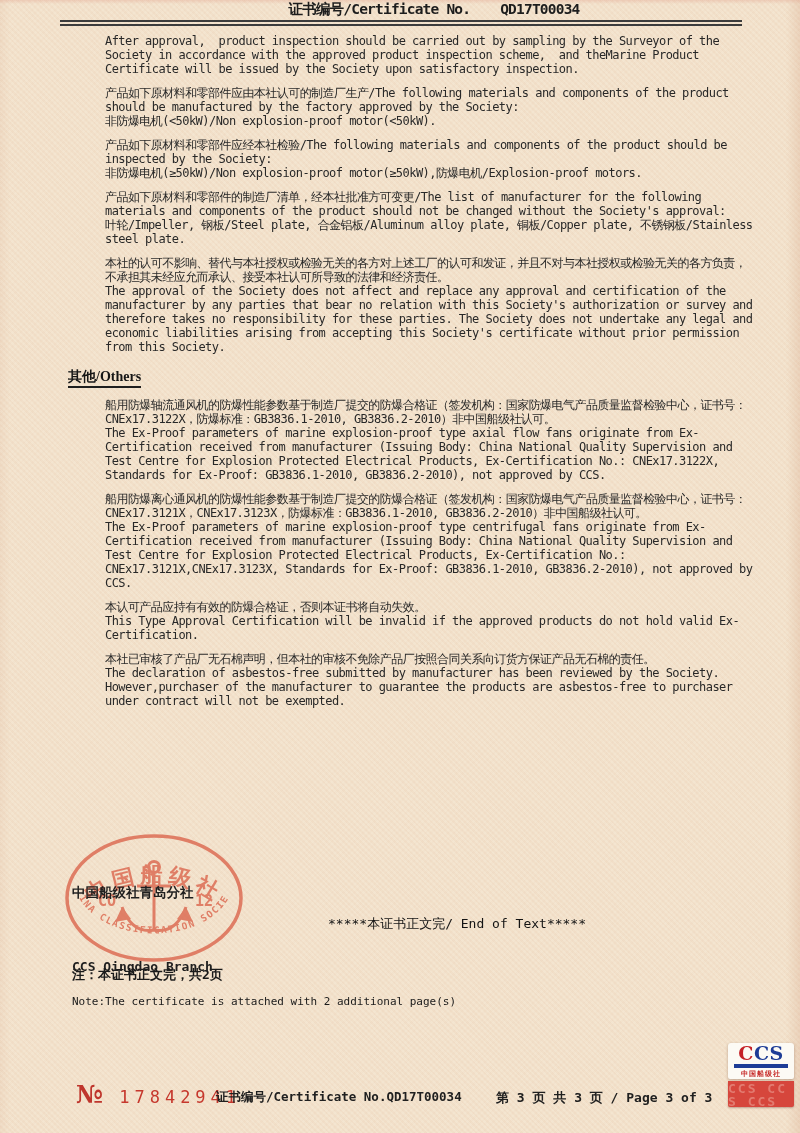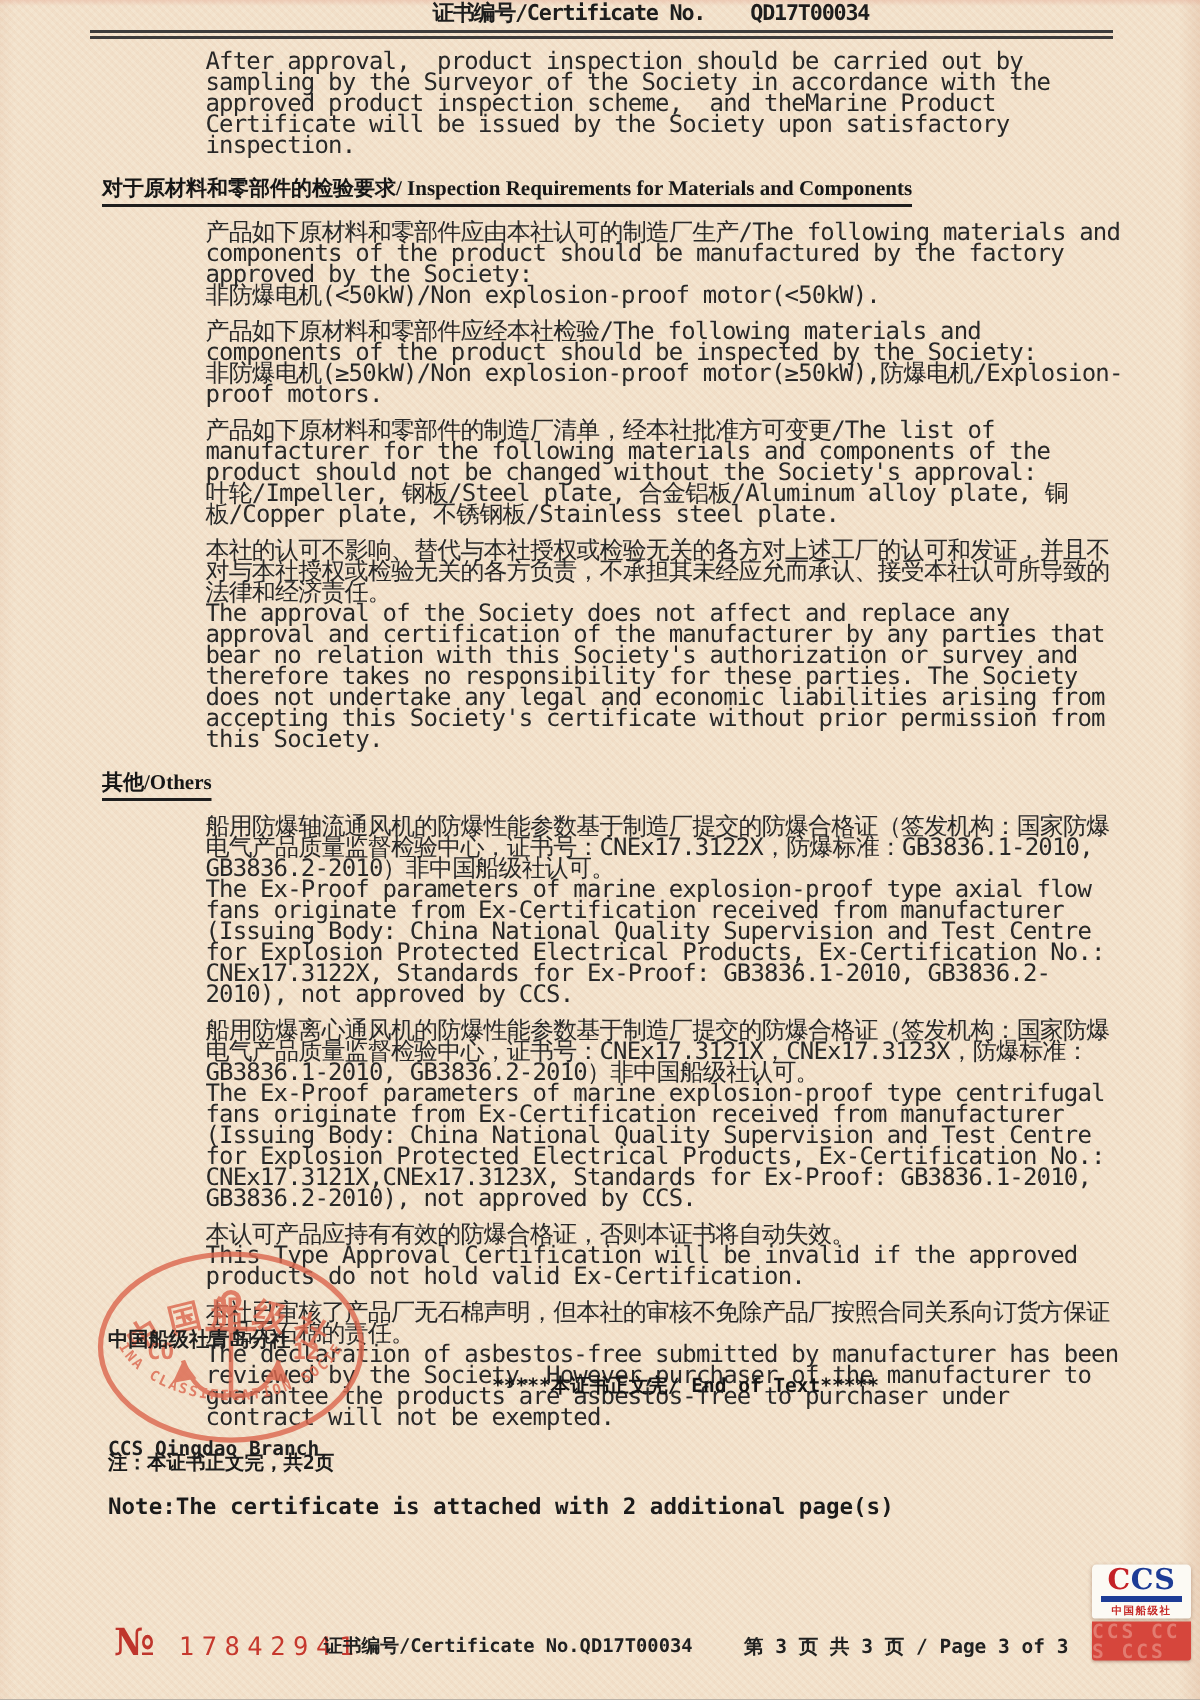--- a/index.html
+++ b/index.html
@@ -19,37 +19,37 @@
     display:flex;justify-content:center;align-items:baseline;gap:30px;
     padding-top:1px;transform:translateX(34px);
     font-weight:bold;font-size:14.5px;letter-spacing:-0.8px;line-height:17px;color:#1d1d1d;
   }
   .rule-double{
     margin:2px 0 0 60px;width:682px;height:2px;
     border-top:2px solid #3c3c3c;border-bottom:2px solid #3c3c3c;
   }
   .body-col{margin-left:105px;width:648px;}
   .para{
-    white-space:pre-wrap;font-size:16px;line-height:14px;letter-spacing:-0.55px;
-    margin-top:10px;color:#282828;margin-left:32px;
+    white-space:pre-wrap;font-size:12px;line-height:14px;letter-spacing:-0.55px;
+    margin-top:10px;color:#282828;
   }
   .intro{margin-top:8px;}
   .heading{
     margin-left:68px;margin-top:14px;
     font-family:"Liberation Serif","DejaVu Serif",serif;
     font-size:14px;font-weight:bold;color:#161616;line-height:17px;
   }
   .heading span{display:inline-block;border-bottom:2px solid #1e1e1e;padding-bottom:1px;}
   .abs{position:absolute;white-space:pre;}
   .stamp{position:absolute;left:58px;top:830px;opacity:.82;z-index:1;}
   .branch-cn{left:72px;top:884px;font-size:13.5px;font-weight:bold;color:#1f1f1f;z-index:2;}
   .branch-en{left:72px;top:915px;font-size:13px;font-weight:bold;color:#1f1f1f;z-index:2;margin-top:44px;}
-  .end-text{left:328px;top:915px;font-size:13px;font-weight:bold;color:#141414;}
+  .end-text{left:328px;top:915px;font-size:13px;font-weight:normal;color:#141414;}
   .note-cn{left:72px;top:966px;font-size:13px;font-weight:bold;color:#1a1a1a;}
-  .note-en{left:72px;top:995px;font-size:15px;font-weight:bold;color:#1a1a1a;}
+  .note-en{left:72px;top:995px;font-size:11px;font-weight:normal;color:#1a1a1a;}
   .serial{left:76px;top:1080px;display:flex;align-items:baseline;gap:16px;}
   .serial .sym{font-size:25px;font-weight:bold;color:#bf352c;font-family:"DejaVu Serif","Liberation Serif",serif;}
   .serial .digits{font-size:17px;letter-spacing:5px;color:#c6382d;}
   .foot-cert{left:216px;top:1089px;font-size:12.5px;font-weight:bold;color:#202020;}
   .foot-page{left:496px;top:1089px;font-size:13px;font-weight:bold;color:#202020;}
   .logo{position:absolute;left:728px;top:1043px;width:66px;}
   .logo-box{
     width:66px;height:36px;background:#fcfaf4;border-radius:3px 3px 2px 2px;
     box-shadow:0 1px 3px rgba(120,80,60,.45);
     display:flex;flex-direction:column;align-items:center;justify-content:center;
@@ -75,23 +75,20 @@
     <span>证书编号/Certificate No.</span>
     <span>QD17T00034</span>
   </div>
   <div class="rule-double"></div>
 
   <div class="body-col">
     <div class="para intro">After approval,  product inspection should be carried out by sampling by the Surveyor of the Society in accordance with the approved product inspection scheme,  and theMarine Product Certificate will be issued by the Society upon satisfactory inspection.</div>
   </div>
 
   <div>
-    <div class="heading">
-      <span>对于原材料和零部件的检验要求/ Inspection Requirements for Materials and Components</span>
-    </div>
     <div class="body-col">
       <div class="para">产品如下原材料和零部件应由本社认可的制造厂生产/The following materials and components of the product should be manufactured by the factory approved by the Society:
 非防爆电机(&lt;50kW)/Non explosion-proof motor(&lt;50kW).</div>
       <div class="para">产品如下原材料和零部件应经本社检验/The following materials and components of the product should be inspected by the Society:
 非防爆电机(≥50kW)/Non explosion-proof motor(≥50kW),防爆电机/Explosion-proof motors.</div>
       <div class="para">产品如下原材料和零部件的制造厂清单，经本社批准方可变更/The list of manufacturer for the following materials and components of the product should not be changed without the Society's approval:
 叶轮/Impeller, 钢板/Steel plate, 合金铝板/Aluminum alloy plate, 铜板/Copper plate, 不锈钢板/Stainless steel plate.</div>
     </div>
   </div>
 

